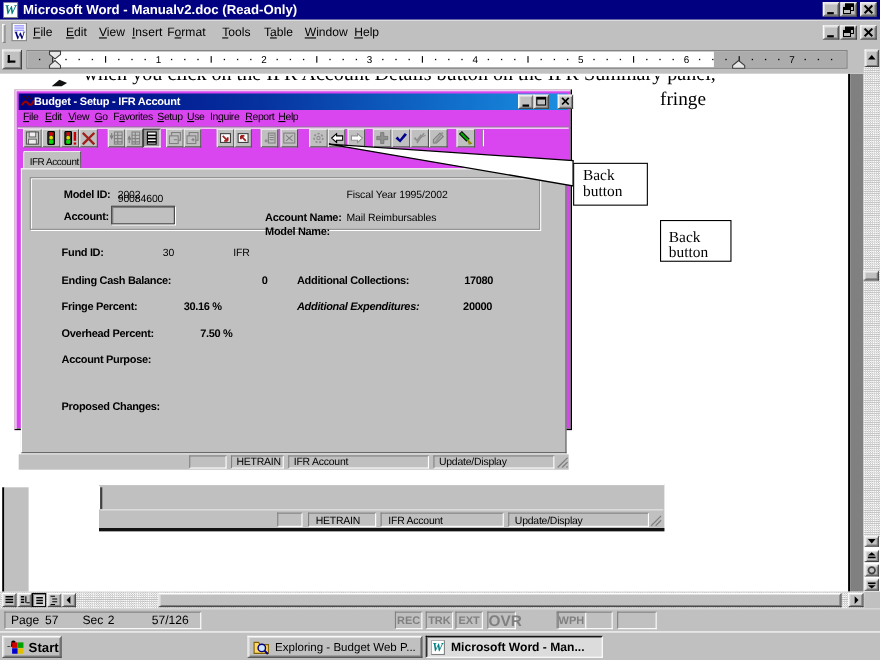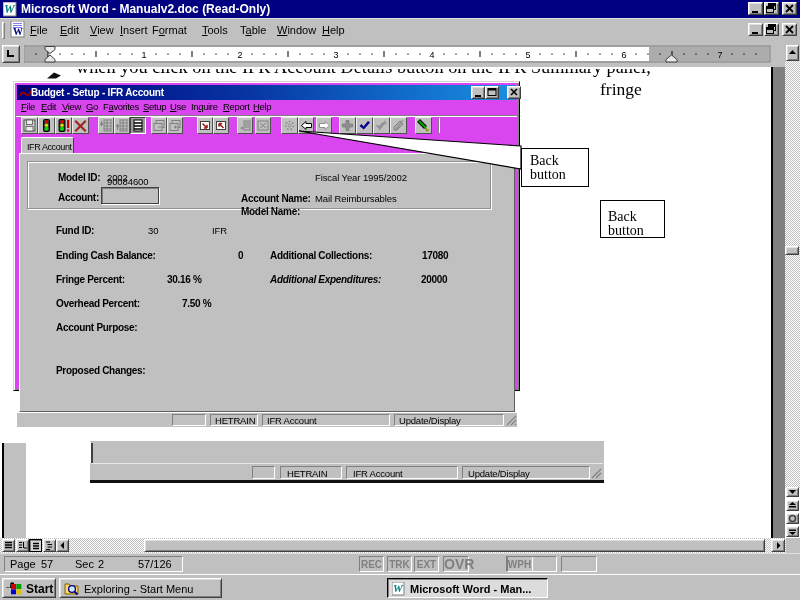--- a/index.html
+++ b/index.html
@@ -508,27 +508,27 @@
     <path d="M0 7 Q2 5.5 4 7 Q4.2 3.5 4.5 2 Q6 0.5 8 2 L8 7 Z" fill="#000"></path>
     <g transform="translate(4,2)">
             <rect x="1" y="1" width="5" height="5" fill="#d00000"></rect>
             <rect x="6.3" y="1" width="5" height="5" fill="#00a000"></rect>
             <rect x="1" y="6.3" width="5" height="5" fill="#0000d0"></rect>
             <rect x="6.3" y="6.3" width="5" height="5" fill="#e0c000"></rect>
           </g>
   </svg>
   <span class="abs" style="left:23px;top:3px;font-size:12px;font-weight:bold;">Start</span>
  </div>
- <div class="abs raised" style="left:59px;top:3px;width:163px;height:20px;">
+ <div class="abs raised" style="left:225px;top:3px;width:159px;height:20px;">
   <svg class="abs" style="left:4px;top:2px;" width="16" height="15" viewBox="0 0 16 15">
    <path d="M1 3 L5 3 L6.5 5 L14 5 L14 13 L1 13 Z" fill="#ffd867" stroke="#806000"></path>
    <circle cx="8" cy="8" r="3.4" fill="#cfe4ff" stroke="#000080" stroke-width="1.3"></circle>
           <path d="M10.5 10.5 L13.5 13.5" stroke="#000080" stroke-width="1.8"></path>
   </svg>
-  <span class="abs" style="left:24px;top:4px;font-size:11px;">Exploring - Start Menu</span>
+  <span class="abs" style="left:24px;top:4px;font-size:10.5px;">Exploring - Budget Web P...</span>
  </div>
  <div class="abs" style="left:387px;top:3px;width:161px;height:20px;border-top:1px solid #000;border-left:1px solid #000;border-right:1px solid #fff;border-bottom:1px solid #fff;box-shadow:inset 1px 1px 0 #808080;background:#dcdcdc;">
   <svg class="abs" style="left:4px;top:3px;" width="14" height="14" viewBox="0 0 14 14">
    <rect x="0" y="0" width="12" height="13" fill="#fff" stroke="#808080"></rect>
    <text x="1" y="10" font-family="Liberation Serif" font-size="11" font-weight="bold" font-style="italic" fill="#008080">W</text>
   </svg>
   <span class="abs" style="left:22px;top:4px;font-size:11px;font-weight:bold;">Microsoft Word - Man...</span>
  </div>
 </div>
 

